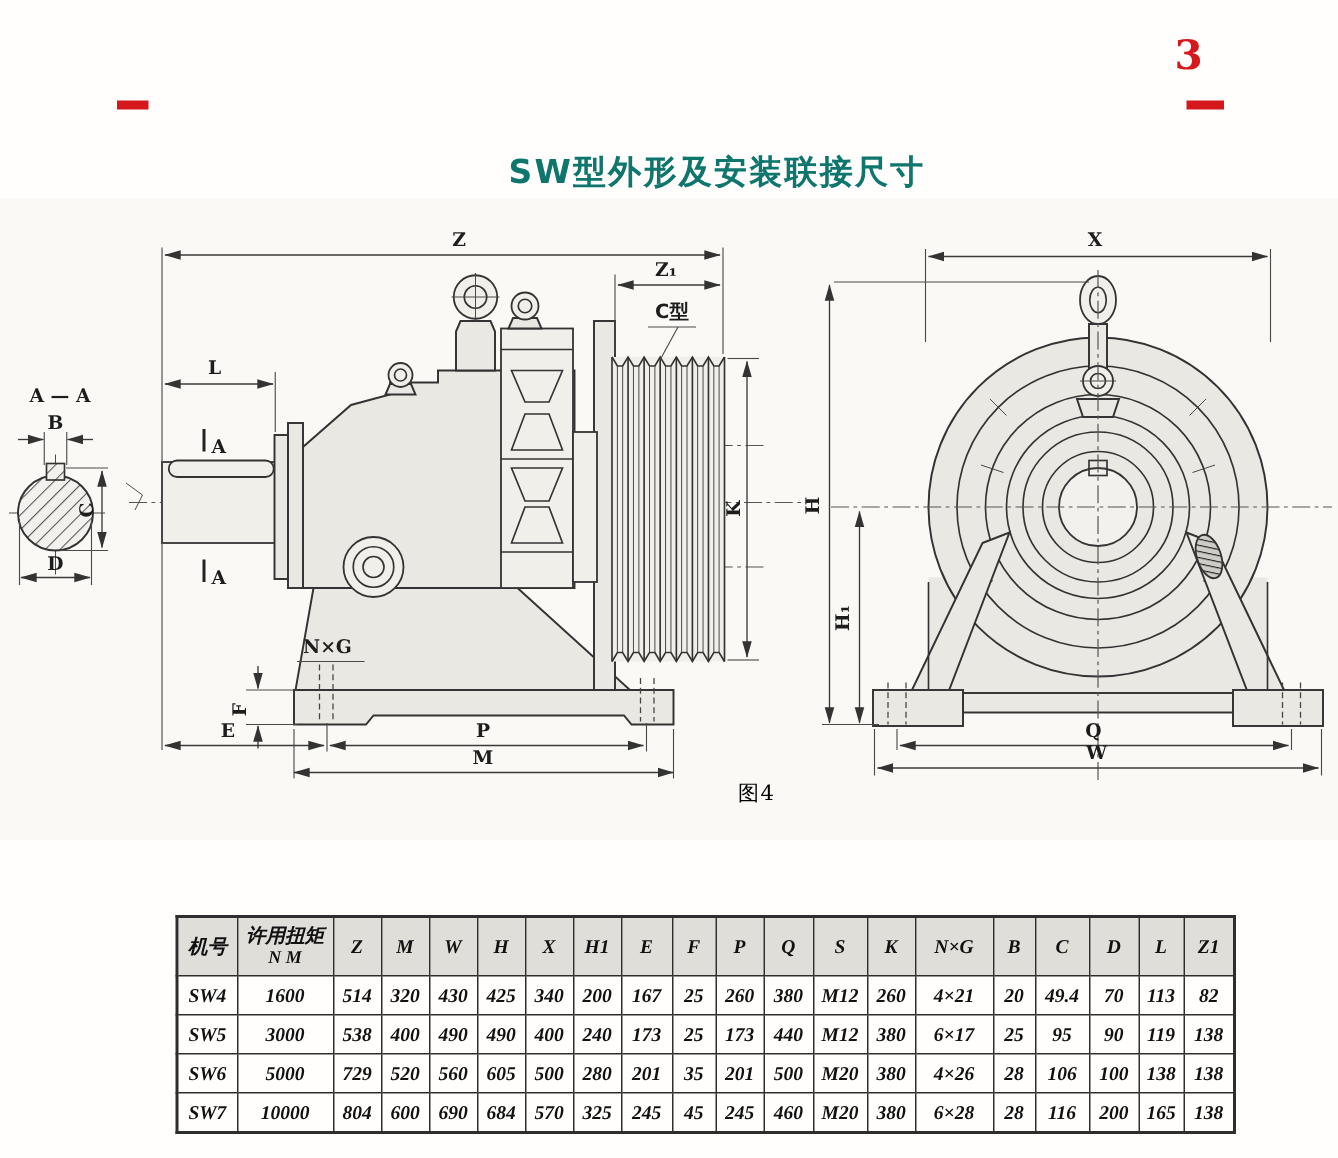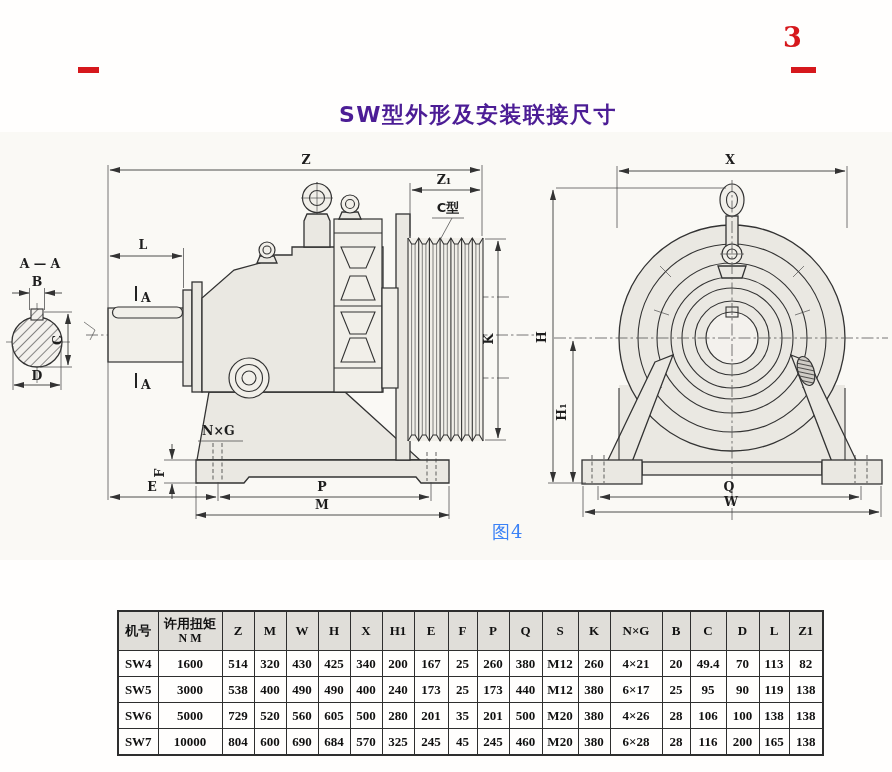--- a/index.html
+++ b/index.html
@@ -1,40 +1,40 @@
 <!DOCTYPE html>
 <html><head>
 <meta charset="utf-8">
 <style>
   html,body{margin:0;padding:0;}
   body{width:892px;height:772px;position:relative;background:#fffefd;
        font-family:"Liberation Sans","DejaVu Sans",sans-serif;overflow:hidden;}
   .abs{position:absolute;}
   #title{left:478px;top:100px;transform:translateX(-50%);white-space:nowrap;
-         font-size:22px;font-weight:bold;letter-spacing:1.5px;color:#4c1d95;
+         font-size:22px;font-weight:bold;letter-spacing:1.5px;color:#0f766e;
          font-family:"DejaVu Sans","Liberation Sans",sans-serif;}
   #corner-mark{left:783px;top:22px;color:#d6181c;font-size:27px;font-weight:bold;
          font-family:"DejaVu Serif",serif;}
   .red-dash{height:6px;background:#d6181c;}
-  #caption{left:492px;top:520px;font-size:18px;color:#3b82f6;letter-spacing:1px;
+  #caption{left:492px;top:520px;font-size:14px;color:#000000;letter-spacing:1px;
          font-family:"DejaVu Serif","DejaVu Sans",serif;}
   
   svg{position:absolute;left:0;top:0;}
   .part{fill:#eae8e2;stroke:#333;stroke-width:1.3;}
   .lite{fill:#f1efe9;stroke:#333;stroke-width:1.2;}
   .ln2{stroke:#333;stroke-width:1.1;fill:none;}
   .thin{stroke:#444;stroke-width:0.65;fill:none;}
   .dim{stroke:#3a3a3a;stroke-width:0.9;fill:none;}
   .ext{stroke:#4a4a4a;stroke-width:0.75;fill:none;}
   .cl{stroke:#555;stroke-width:0.8;fill:none;stroke-dasharray:12 3 2.5 3;}
   .dash{stroke:#444;stroke-width:0.85;fill:none;stroke-dasharray:4 2.5;}
   .dimtxt{font:bold 12.5px "DejaVu Serif","DejaVu Sans",serif;fill:#1d1d1d;}
   .dimtxt-cn{font:bold 13px "DejaVu Sans",sans-serif;fill:#1d1d1d;}
   
-  #dim-table-wrap{left:117px;top:610px;}
+  #dim-table-wrap{left:117px;top:610px;font-style:italic;}
   table{border-collapse:collapse;table-layout:fixed;background:#fffefd;}
   th,td{border:1.6px solid #2e2e2e;text-align:center;vertical-align:middle;
         font-family:"Liberation Serif","DejaVu Serif",serif;font-weight:bold;color:#111;
         padding:0 1px;overflow:hidden;}
   table{border:2.5px solid #2e2e2e;}
   th{background:#e0ded9;font-size:13px;height:38px;line-height:1.15;}
   th .sub{font-size:12px;}
   td{font-size:13px;height:25px;}
 </style>
 </head>

